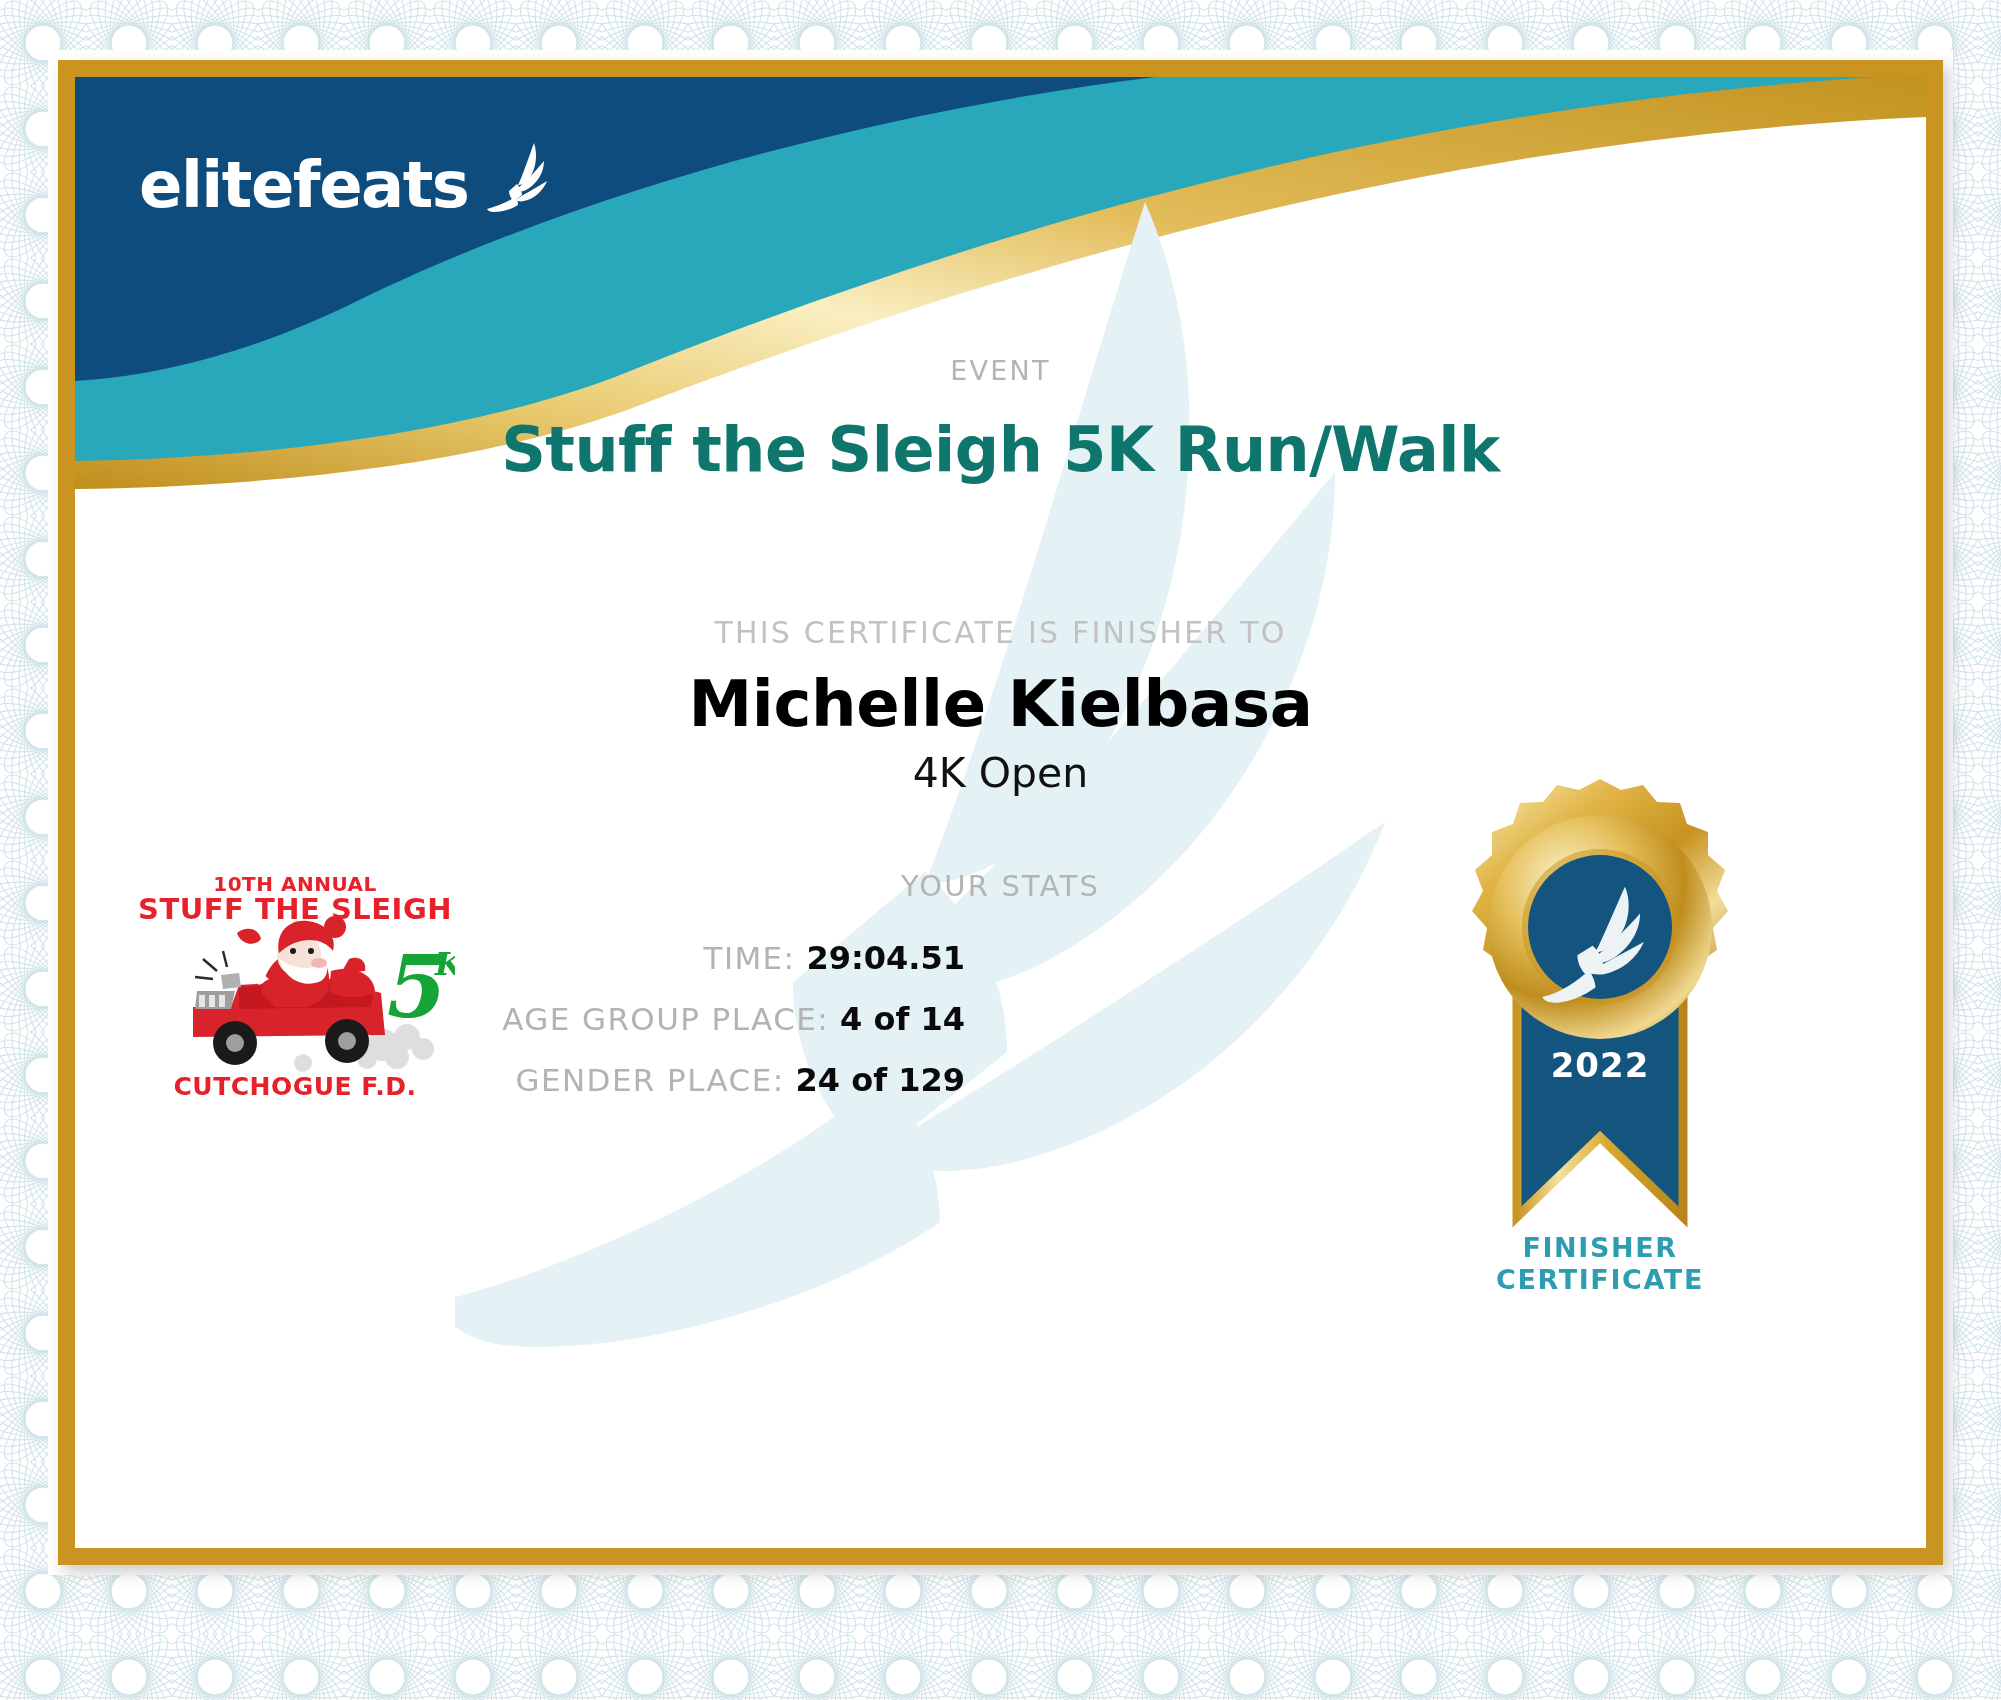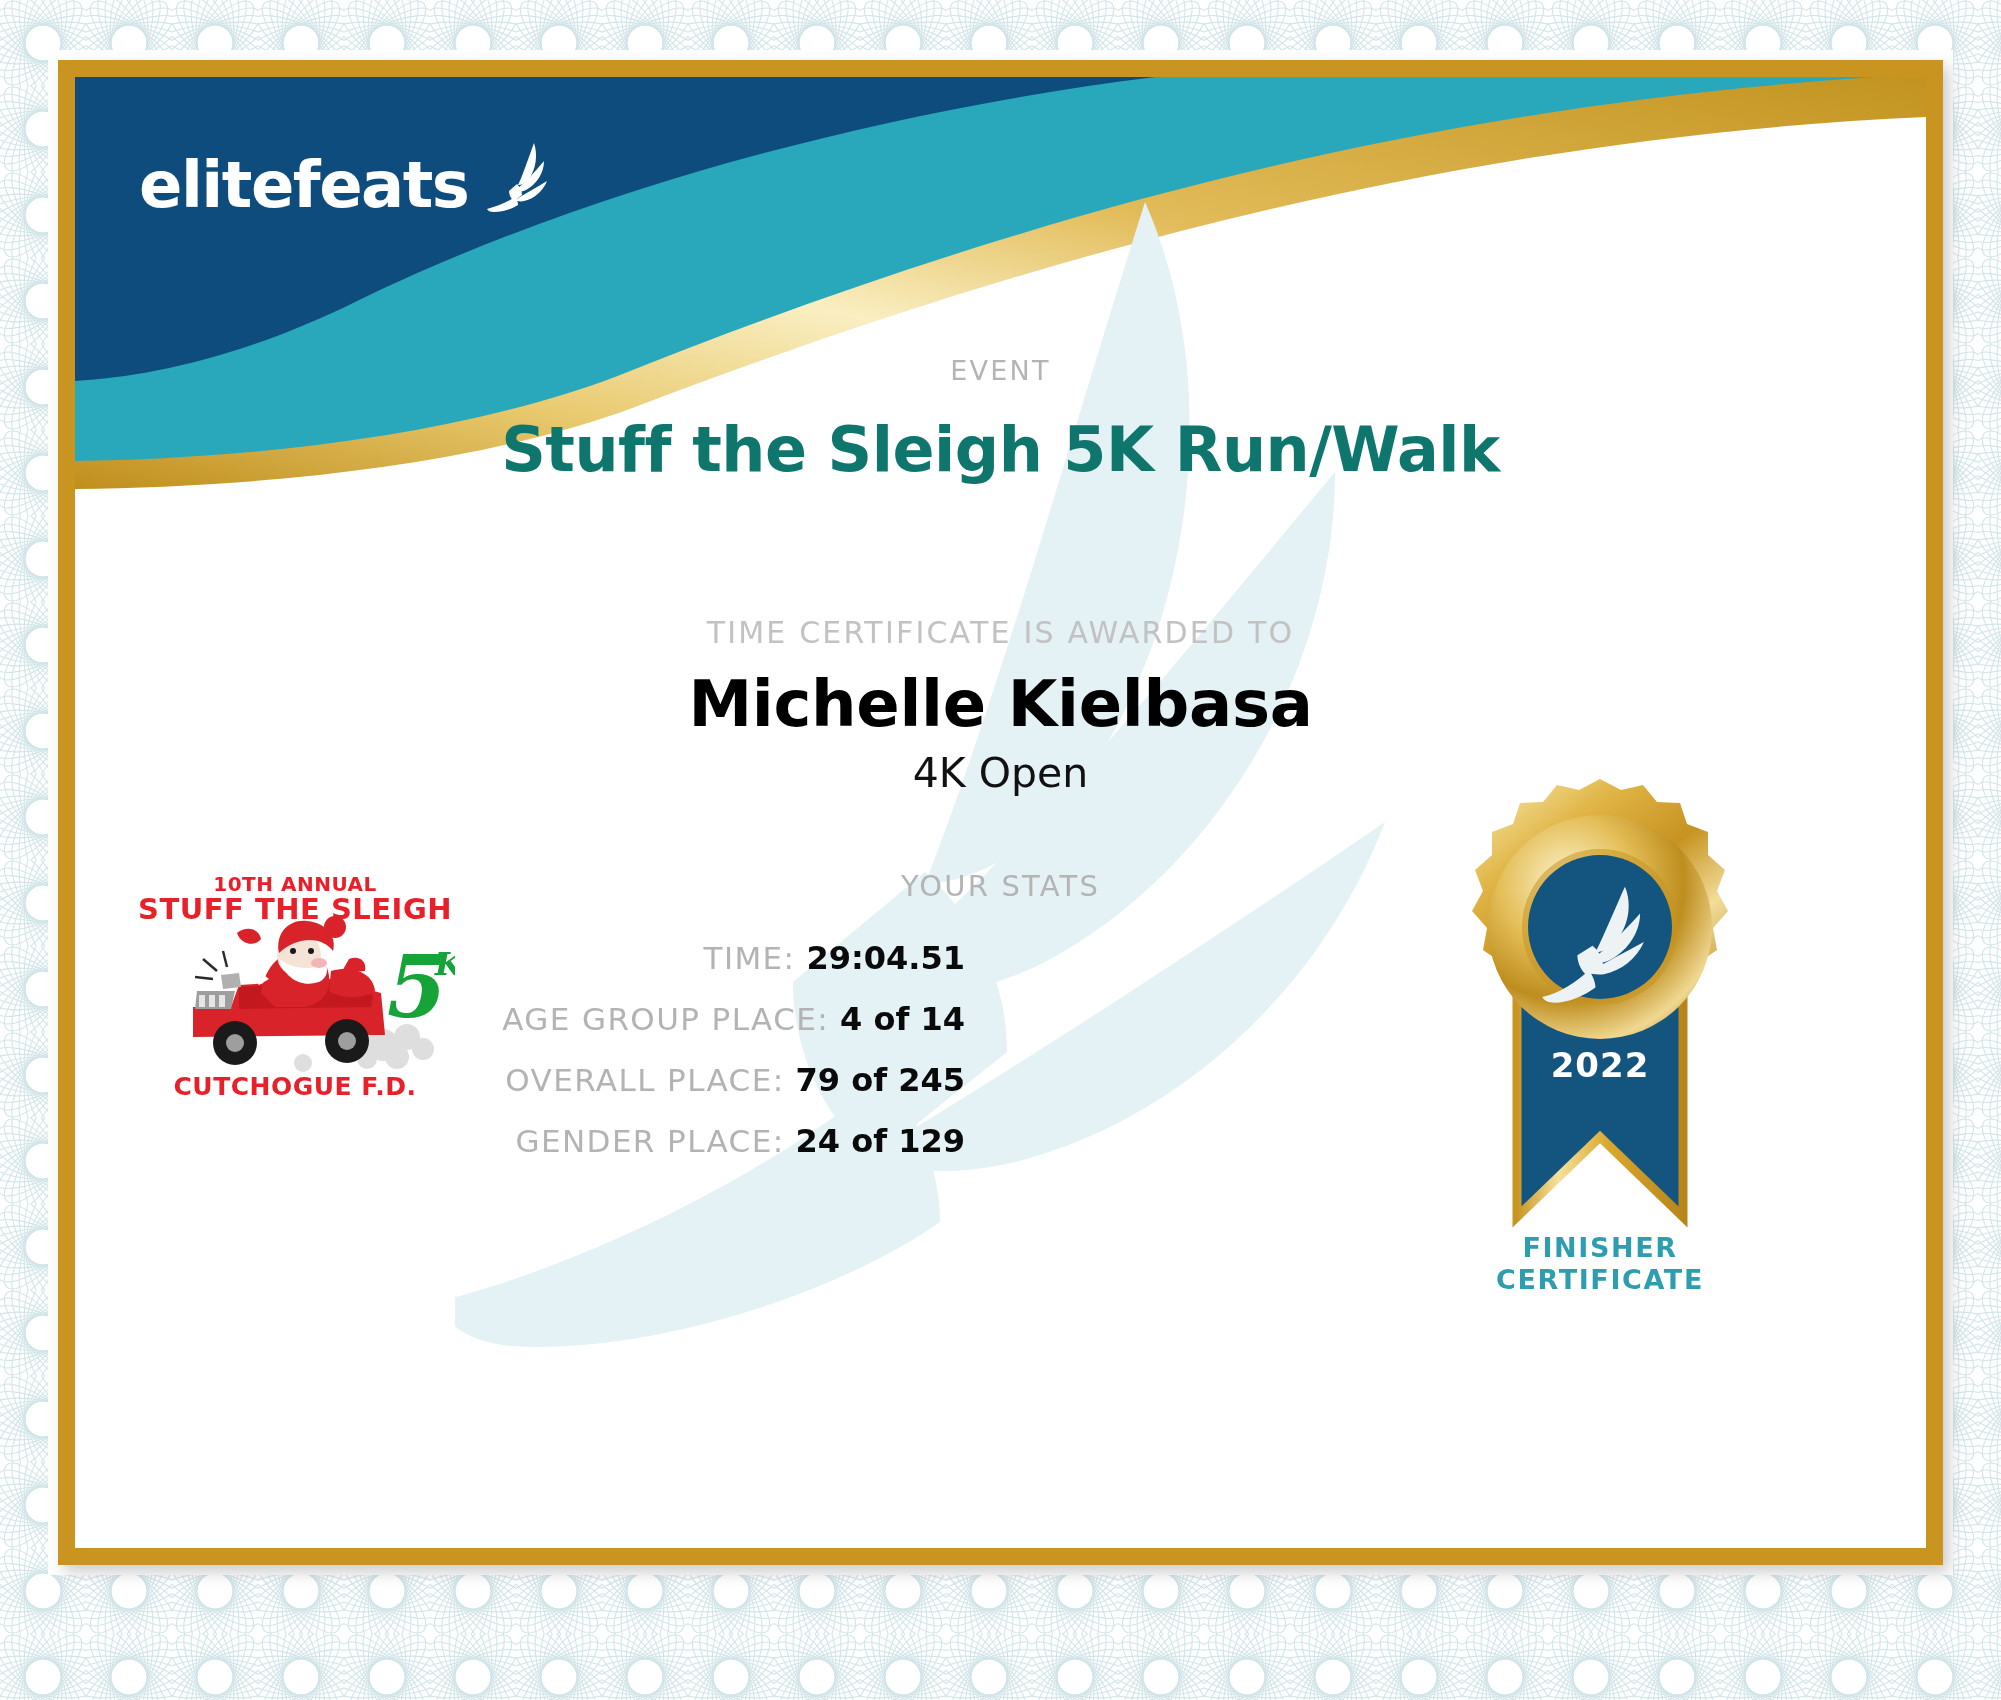--- a/index.html
+++ b/index.html
@@ -194,38 +194,34 @@
         <path d="M470,700 C520,745 552,810 552,880 L420,985 C370,950 338,880 338,810 Z"></path>
         <path d="M430,905 C465,945 485,1000 485,1050 C385,1120 215,1175 80,1175 C25,1175 -5,1160 -18,1130 C125,1095 320,1000 430,905 Z"></path>
       </g>
     </svg>
 
     <div id="content">
 
       <div id="event-label" class="lbl">EVENT</div>
       <div id="event-title">Stuff the Sleigh 5K Run/Walk</div>
 
-      <div id="awarded-label" class="lbl">TIME CERTIFICATE IS AWARDED TO</div>
+      <div id="awarded-label" class="lbl">THIS CERTIFICATE IS FINISHER TO</div>
       <div id="recipient">Michelle Kielbasa</div>
       <div id="division">4K Open</div>
 
       <div id="stats-label" class="lbl">YOUR STATS</div>
 
       <div id="stats">
         <div class="stat-row">
           <span class="stat-key">TIME:</span>
           <span class="stat-v">29:04.51</span>
         </div>
         <div class="stat-row">
           <span class="stat-key">AGE GROUP PLACE:</span>
           <span class="stat-v">4 of 14</span>
-        </div>
-        <div class="stat-row">
-          <span class="stat-key">OVERALL PLACE:</span>
-          <span class="stat-v">79 of 245</span>
         </div>
         <div class="stat-row">
           <span class="stat-key">GENDER PLACE:</span>
           <span class="stat-v">24 of 129</span>
         </div>
       </div>
 
       <svg id="race-logo" viewBox="0 0 320 240" xmlns="http://www.w3.org/2000/svg">
         <text x="160" y="24" text-anchor="middle" font-family="DejaVu Sans, sans-serif" font-size="20" font-weight="700" fill="#E8202A" letter-spacing="0.5">10TH ANNUAL</text>
         <text x="160" y="52" text-anchor="middle" font-family="DejaVu Sans, sans-serif" font-size="29" font-weight="700" fill="#E8202A" letter-spacing="0.5">STUFF THE SLEIGH</text>

